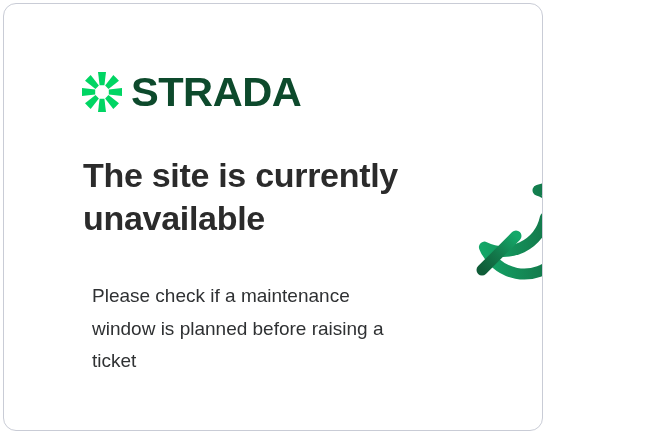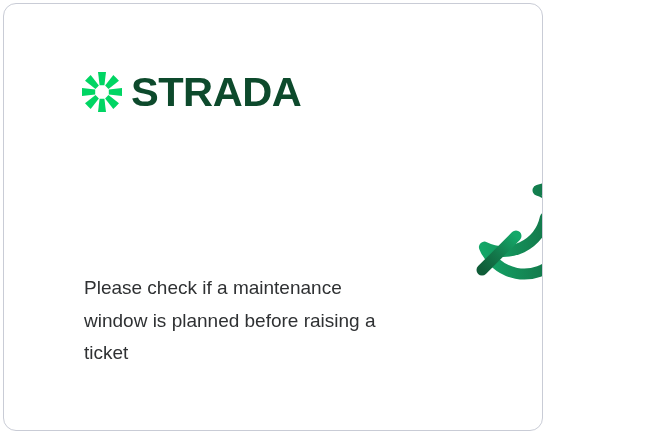--- a/index.html
+++ b/index.html
@@ -66,21 +66,21 @@
     color: #2b2b2b;
     letter-spacing: -0.3px;
   }
 
   
   .body-copy {
     position: absolute;
     left: 80px;
     top: 268px;
     width: 310px;
-    margin: 0;
+    margin: 8px;
     font-size: 19px;
     line-height: 1.72;
     font-weight: normal;
     color: #2f3133;
   }
 
   
   .wrench {
     position: absolute;
     left: 452px;
@@ -121,20 +121,21 @@
           <polygon points="50,0 60,0 56,33 44,33 40,0"></polygon>
         </g>
         <g transform="rotate(315 50 50)">
           <polygon points="50,0 60,0 56,33 44,33 40,0"></polygon>
         </g>
       </g>
     </svg>
     <span class="brand-word">STRADA</span>
   </div>
 
+  <h1 class="headline">The site is currently unavailable</h1>
 
   <p class="body-copy">Please check if a maintenance window is planned before raising a ticket</p>
 
   <svg class="wrench" viewBox="0 0 160 170" aria-hidden="true">
     <defs>
       <linearGradient id="wrenchGrad" x1="0" y1="1" x2="1" y2="0">
         <stop offset="0%" stop-color="#0f5c38"></stop>
         <stop offset="45%" stop-color="#13794b"></stop>
         <stop offset="100%" stop-color="#14a869"></stop>
       </linearGradient>

